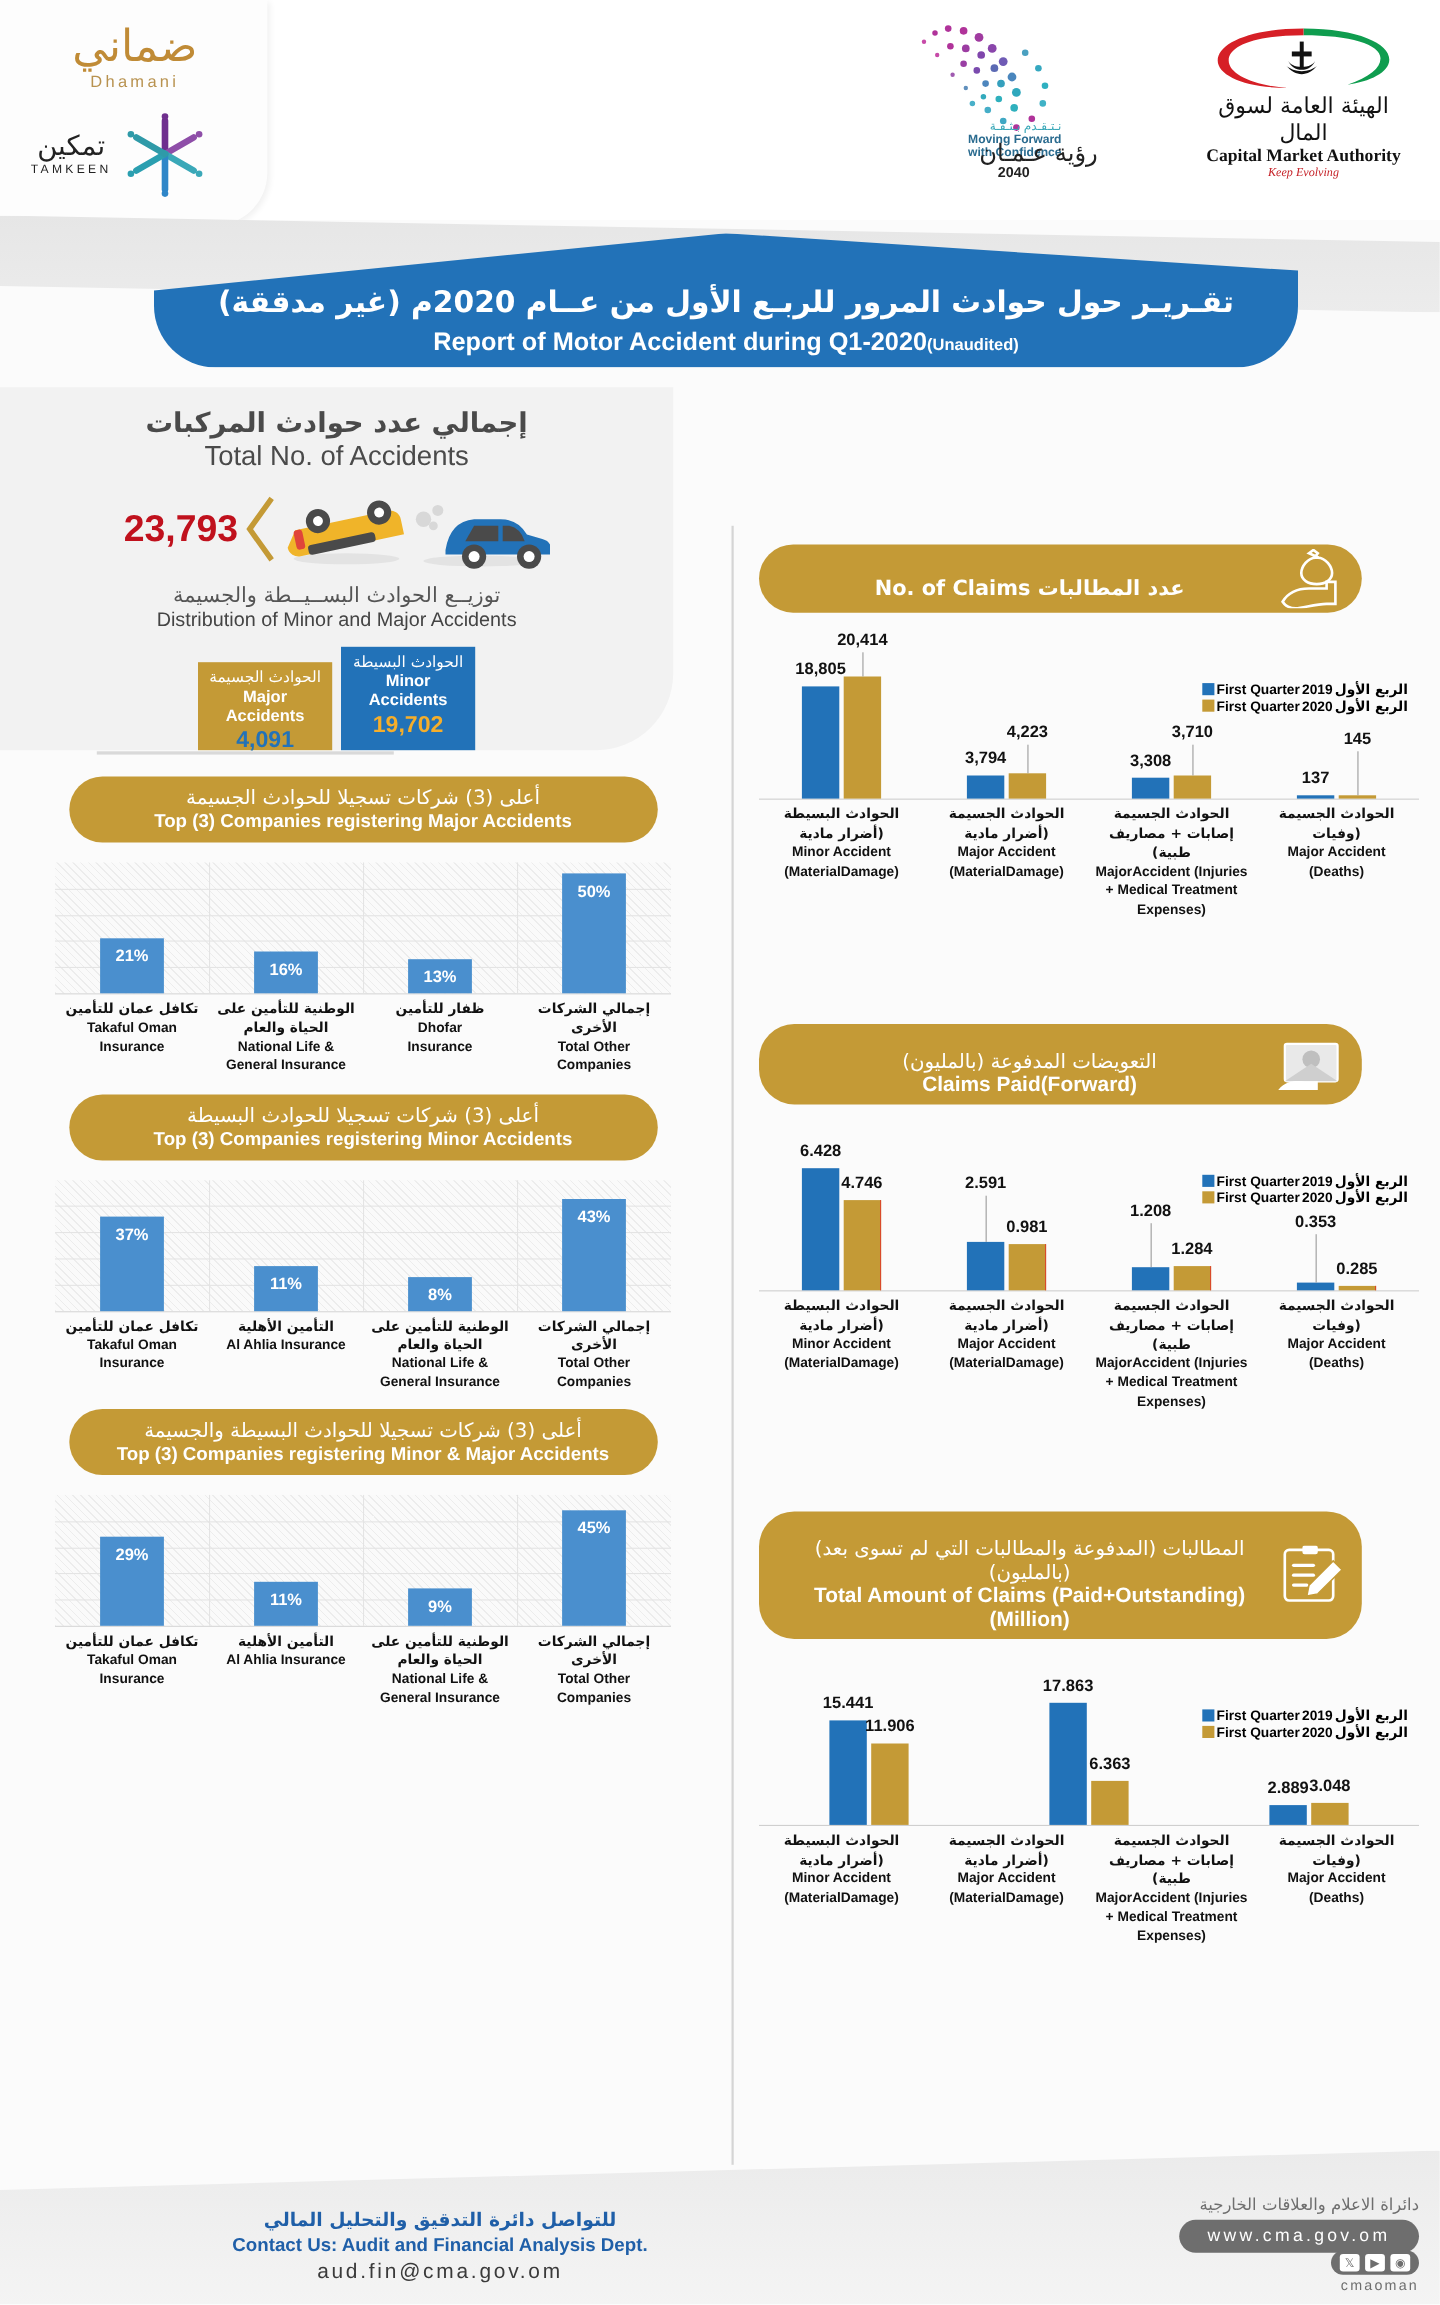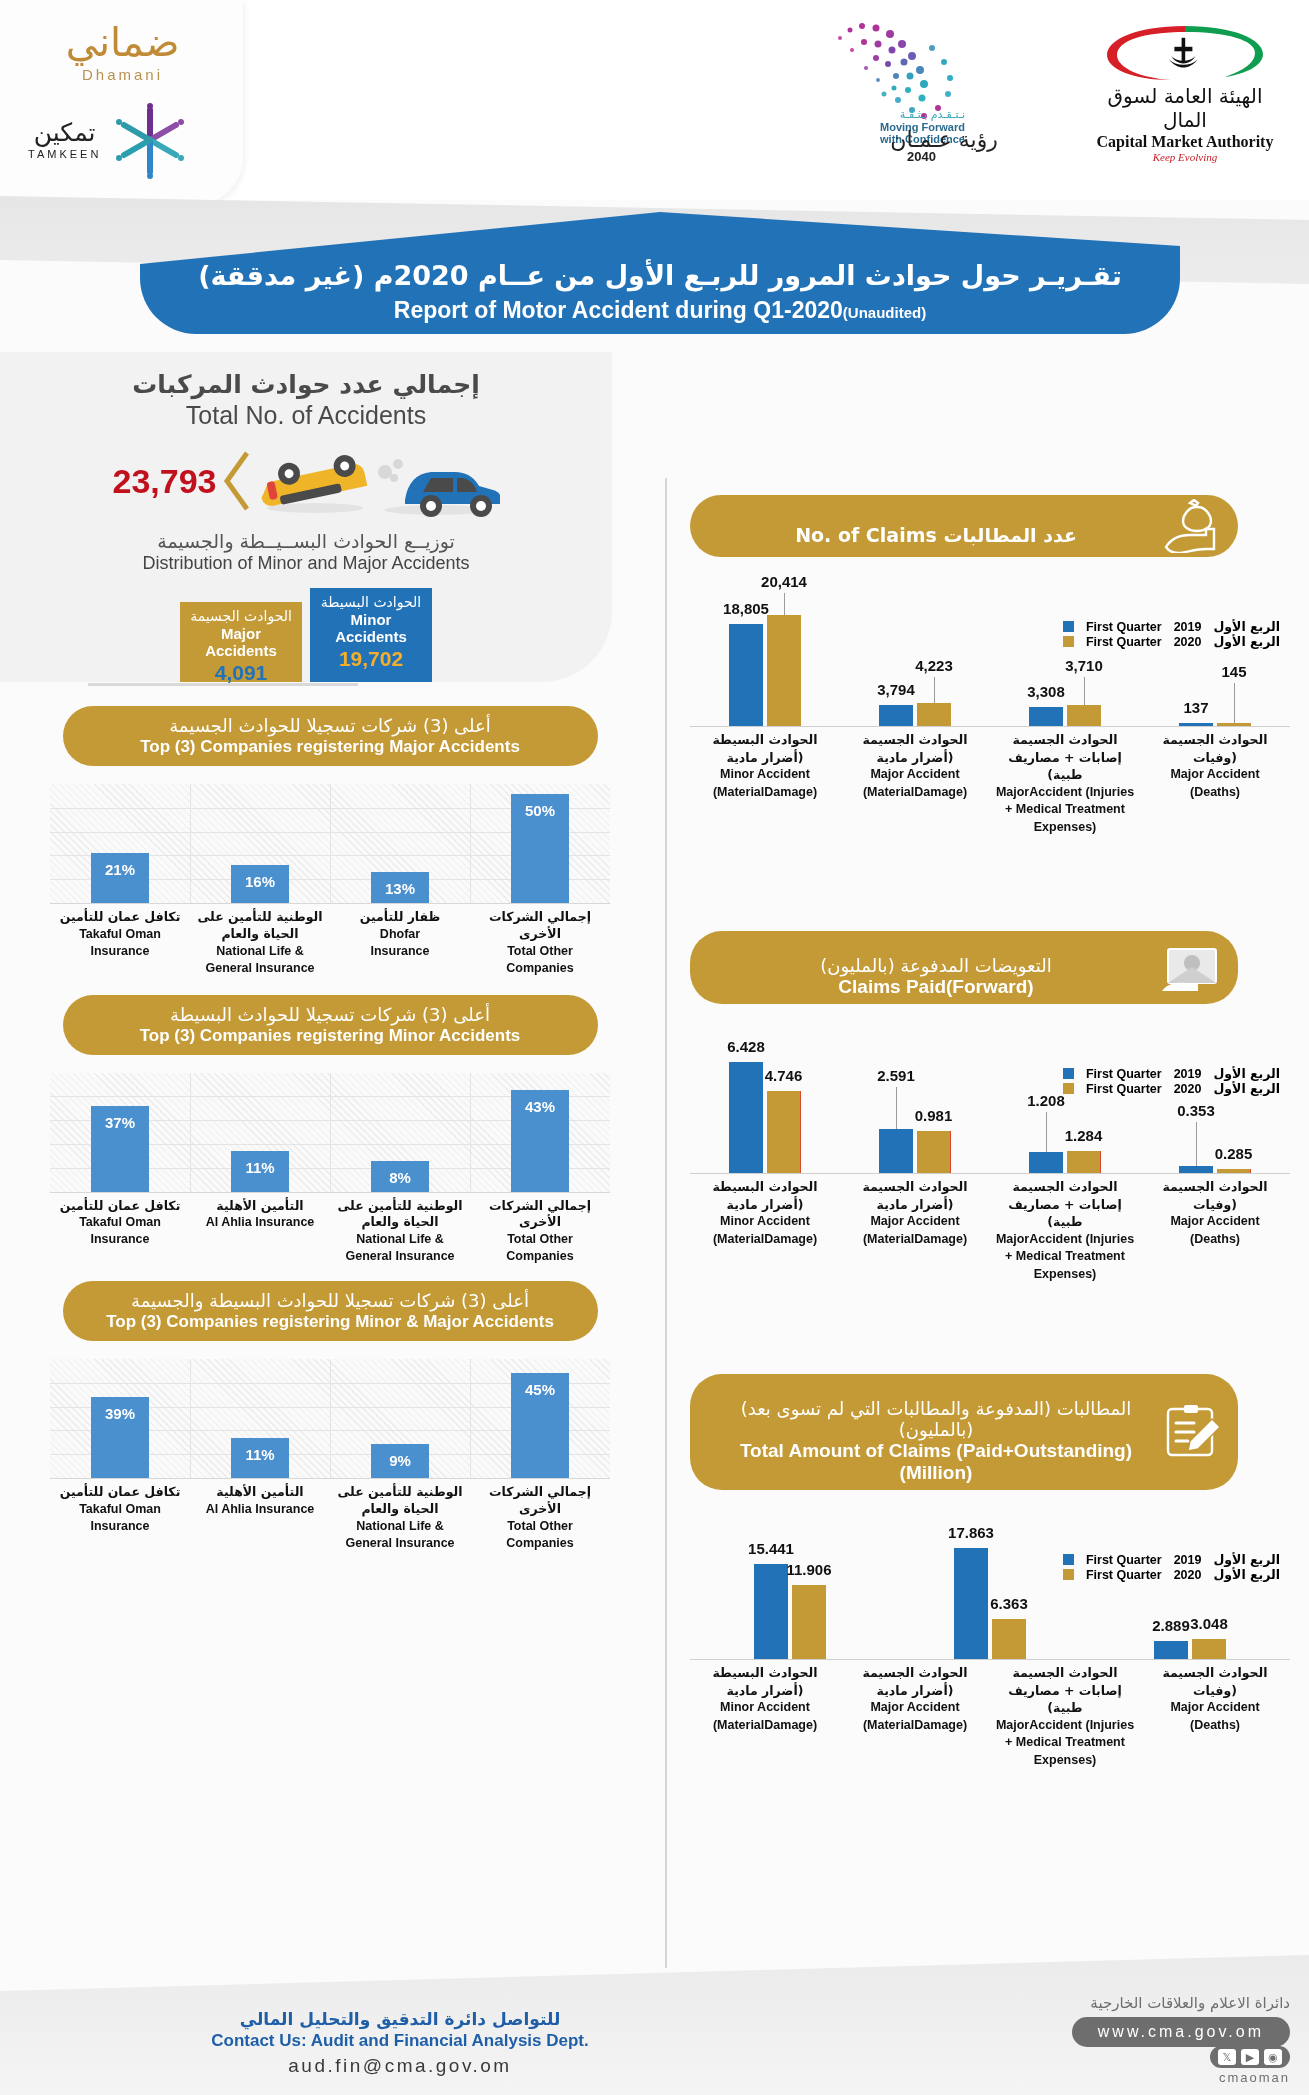--- a/index.html
+++ b/index.html
@@ -127,21 +127,21 @@
     position: relative; width: 548px; min-height: 62px; background: #c49a36;
     border-radius: 32px; color: #fff; display: flex; flex-direction: column;
     align-items: center; justify-content: center; padding: 24px 72px 6px 16px; text-align: center;
   }
   .gpill .icon { position: absolute; right: 14px; top: 50%; transform: translateY(-50%); width: 64px; height: 54px; }
   .gpill-ar { font-size: 18px; font-family: "DejaVu Sans", sans-serif; direction: rtl; }
   .gpill-en { font-size: 19px; font-weight: bold; }
   .gpill-line { font-size: 19px; font-weight: bold; direction: rtl; font-family: "DejaVu Sans", sans-serif; }
 
   .legend { position: absolute; right: 10px; top: 4px; font-size: 12.5px; }
-  .legend-row { display: flex; align-items: center; gap: 12px; justify-content: flex-end; white-space: nowrap; font-weight: bold; }
+  .legend-row { display: flex; align-items: center; gap: 2px; justify-content: flex-end; white-space: nowrap; font-weight: bold; }
   .legend-sw { width: 11px; height: 11px; display: inline-block; }
   .legend-ar { font-family: "DejaVu Sans", sans-serif; direction: rtl; }
 
   .bchart { position: relative; margin-top: 14px; height: 300px; }
   .bplot { position: relative; height: 170px; border-bottom: 1.5px solid #cfcfcf; display: flex; align-items: flex-end; }
   .bgroup { flex: 1; display: flex; align-items: flex-end; justify-content: center; gap: 4px; position: relative; height: 100%; }
   .bbar { width: 34px; position: relative; }
   .bbar.q19 { background: #2272b8; }
   .bbar.q20 { background: #c49a36; }
   .bbar.redline { border-right: 1.5px solid #d94a2b; }
@@ -423,21 +423,21 @@
       </div>
       <div class="pct-chart">
         <div class="pct-plot">
           <div class="gline" style="top:20%"></div>
             <div class="gline" style="top:40%"></div>
           <div class="gline" style="top:60%"></div>
             <div class="gline" style="top:80%"></div>
           <div class="vline" style="left:25%"></div>
             <div class="vline" style="left:50%"></div>
             <div class="vline" style="left:75%"></div>
-          <div class="pct-bar" style="height:68%">39%</div>
+          <div class="pct-bar" style="height:68%">29%</div>
           <div class="pct-bar" style="height:34%">11%</div>
           <div class="pct-bar" style="height:29%">9%</div>
           <div class="pct-bar" style="height:88%">45%</div>
         </div>
         <div class="pct-labels">
           <div class="pct-lab">
             <div class="ar">تكافل عمان للتأمين</div>
             <div class="en">Takaful Oman<br>Insurance</div>
           </div>
           <div class="pct-lab">

